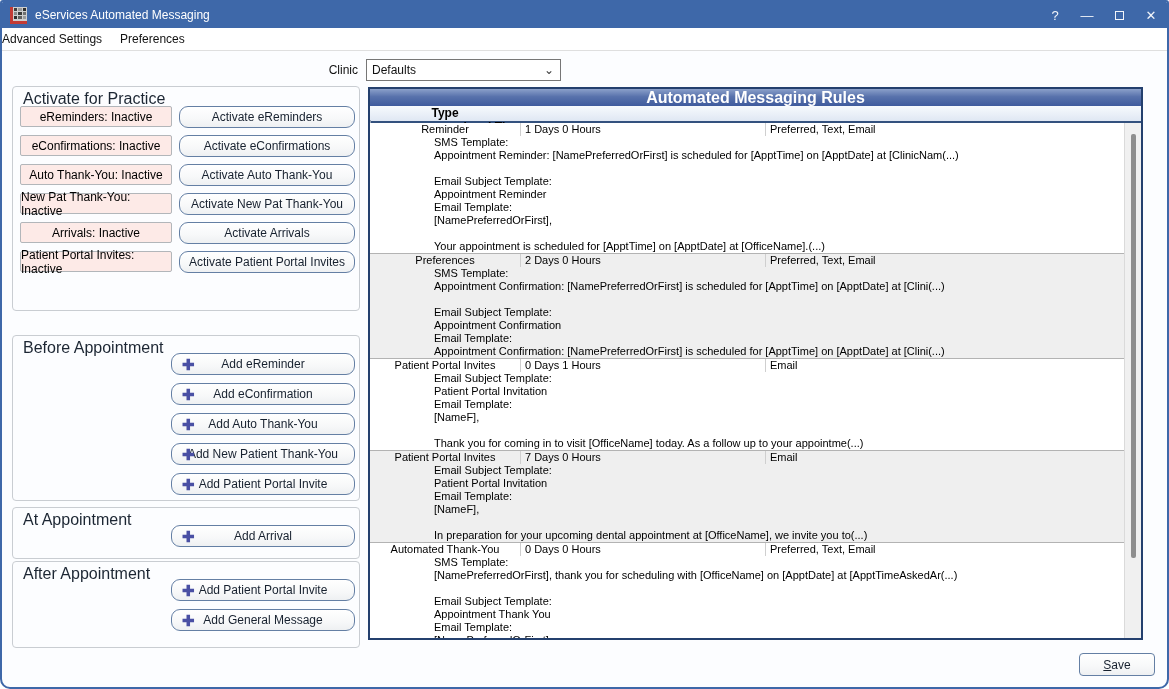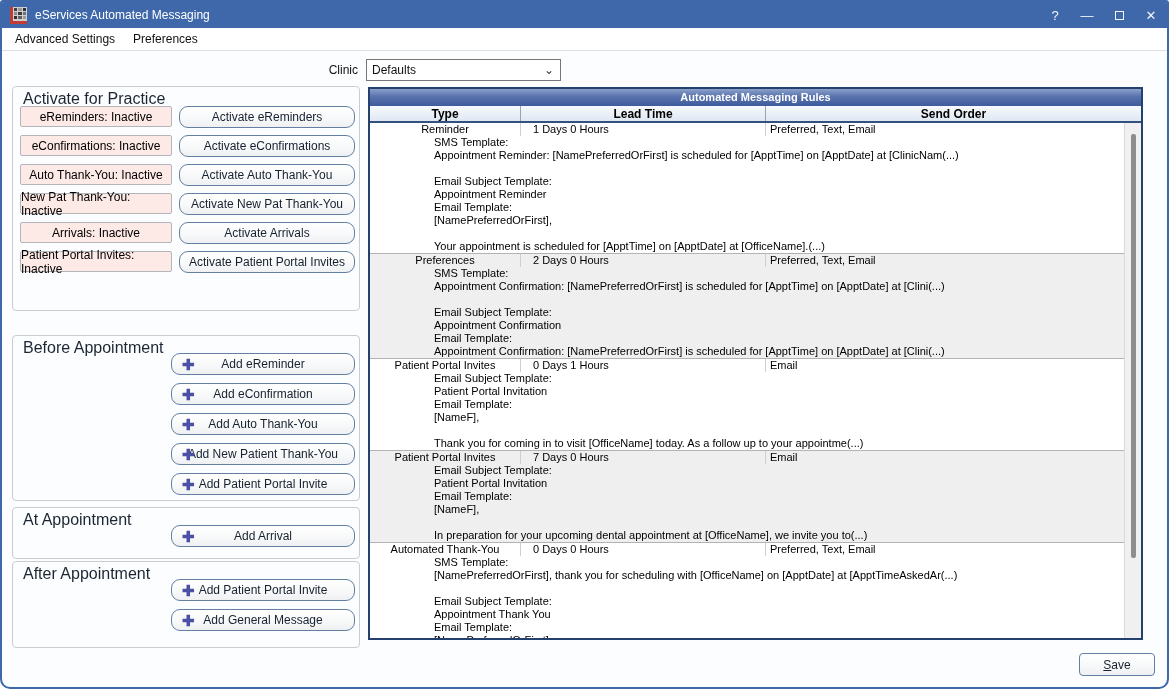--- a/index.html
+++ b/index.html
@@ -28,21 +28,21 @@
   .title-text{ font-size:12px; }
   .win-controls{ margin-left:auto; display:flex; align-items:center; gap:0; height:100%; }
   .win-btn{
     width:32px; height:100%; display:flex; align-items:center; justify-content:center;
     font-size:13px; color:#f2f5fa; cursor:default;
   }
   .maxi{ width:9px; height:9px; border:1px solid #f2f5fa; display:inline-block; }
   
   .menubar{
     position:absolute; left:0; top:26px; right:0; height:23px; background:#ffffff;
-    border-bottom:1px solid #dfdfdf; display:flex; align-items:center; gap:18px; padding-left:13px;
+    border-bottom:1px solid #dfdfdf; display:flex; align-items:center; gap:18px; 
     font-size:12px; color:#111;
   }
   
   .clinic-label{ position:absolute; left:268px; top:61px; width:88px; text-align:right; font-size:12px; color:#111; }
   .clinic-select{
     position:absolute; left:364px; top:57px; width:195px; height:22px; background:#fff;
     border:1px solid #767676; display:flex; align-items:center; font-size:12px; color:#111; padding-left:5px;
   }
   .clinic-select .chev{ margin-left:auto; margin-right:6px; color:#3c3c3c; font-size:12px; line-height:10px; }
   
@@ -73,38 +73,38 @@
     position:absolute; left:10px; top:50%; transform:translateY(-50%);
     color:#4a50a4; font-size:15px; font-weight:bold; line-height:1;
   }
   
   .rules{
     position:absolute; left:366px; top:85px; width:775px; height:553px;
     border:2px solid #24406e; background:#fff;
   }
   .rules-title{
     height:17px; background:linear-gradient(180deg,#8ba0ca 0%,#5872ac 45%,#3f5b9d 100%);
-    color:#fff; font-size:11px; font-weight:bold; text-align:center; line-height:17px;
+    color:#fff; font-size:16px; font-weight:bold; text-align:center; line-height:17px;
   }
   .rules-colhead{
     height:17px; background:linear-gradient(180deg,#f7fafd 0%,#dfe7f3 100%);
-    border-bottom:2px solid #33517e; display:flex; font-size:12px; font-weight:bold; color:#000;
+    border-bottom:2px solid #33517e; display:flex; font-size:12px; font-weight:bold; color:#000;flex-direction:column;
   }
   .rules-colhead .col{ display:flex; align-items:center; justify-content:center; }
   .c-type{ width:150px; }
   .c-lead{ width:245px; border-left:1px solid #97a3b8; }
   .c-send{ flex:1; border-left:1px solid #97a3b8; }
   .rules-body{ position:absolute; left:0; top:34px; right:17px; bottom:0; overflow:hidden; font-size:11px; line-height:13px; color:#000; }
   .rule-block{ border-top:1px solid #b3b3b3; }
   .rule-block:first-child{ border-top:none; }
   .rule-block.even{ background:#ffffff; }
   .rule-block.odd { background:#efefef; }
   .rule-summary{ display:flex; }
   .cell-type{ width:150px; text-align:center; }
-  .cell-lead{ width:245px; padding-left:12px; border-left:1px solid #cfcfcf; }
+  .cell-lead{ width:245px; padding-left:4px; border-left:1px solid #cfcfcf; }
   .cell-send{ flex:1; padding-left:4px; border-left:1px solid #cfcfcf; }
   .rule-details{ padding-left:64px; }
   .detail-line{ height:13px; white-space:nowrap; overflow:hidden; }
   .rules-scroll{
     position:absolute; top:34px; right:0; bottom:0; width:17px;
     background:#f0f0f0; border-left:1px solid #dadada;
   }
   .rules-scroll .thumb{
     position:absolute; left:6px; top:11px; width:5px; height:424px;
     background:#8e8e8e; border-radius:2px;

